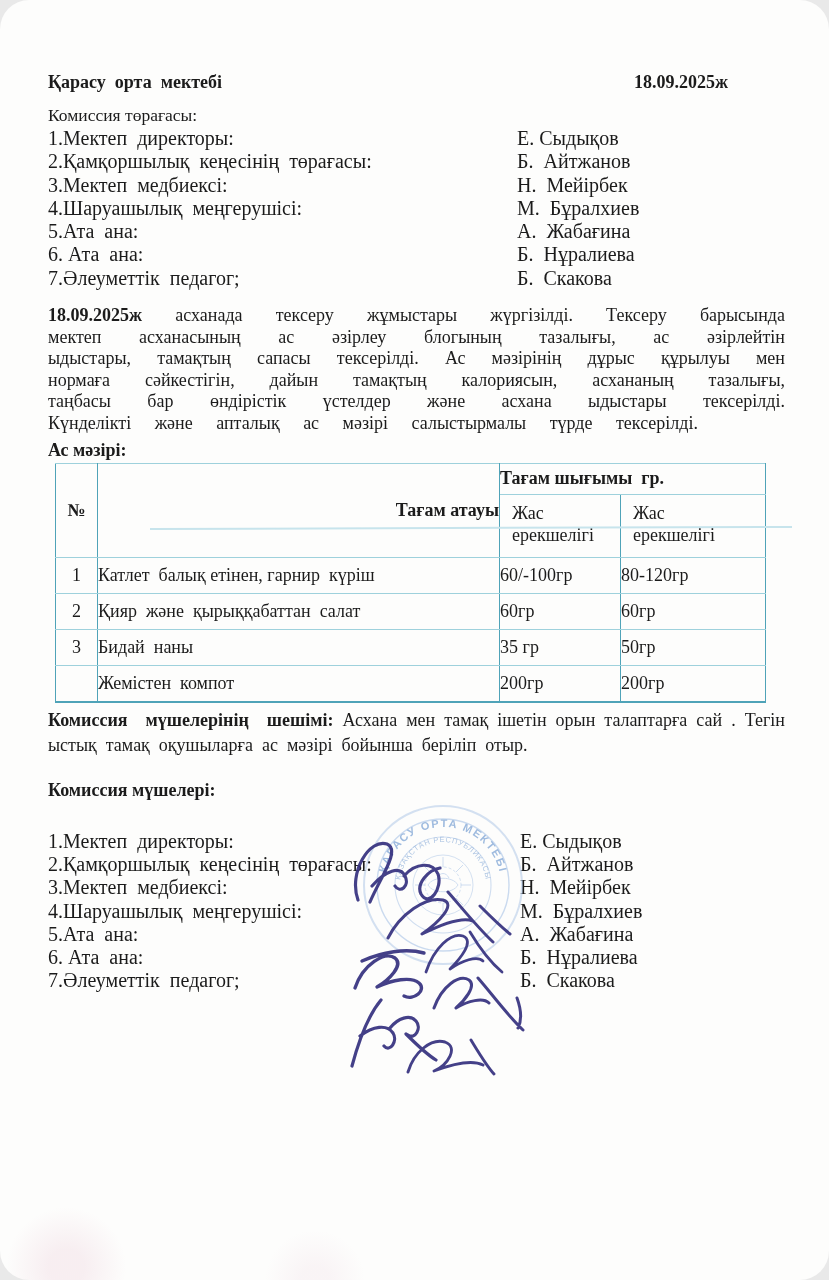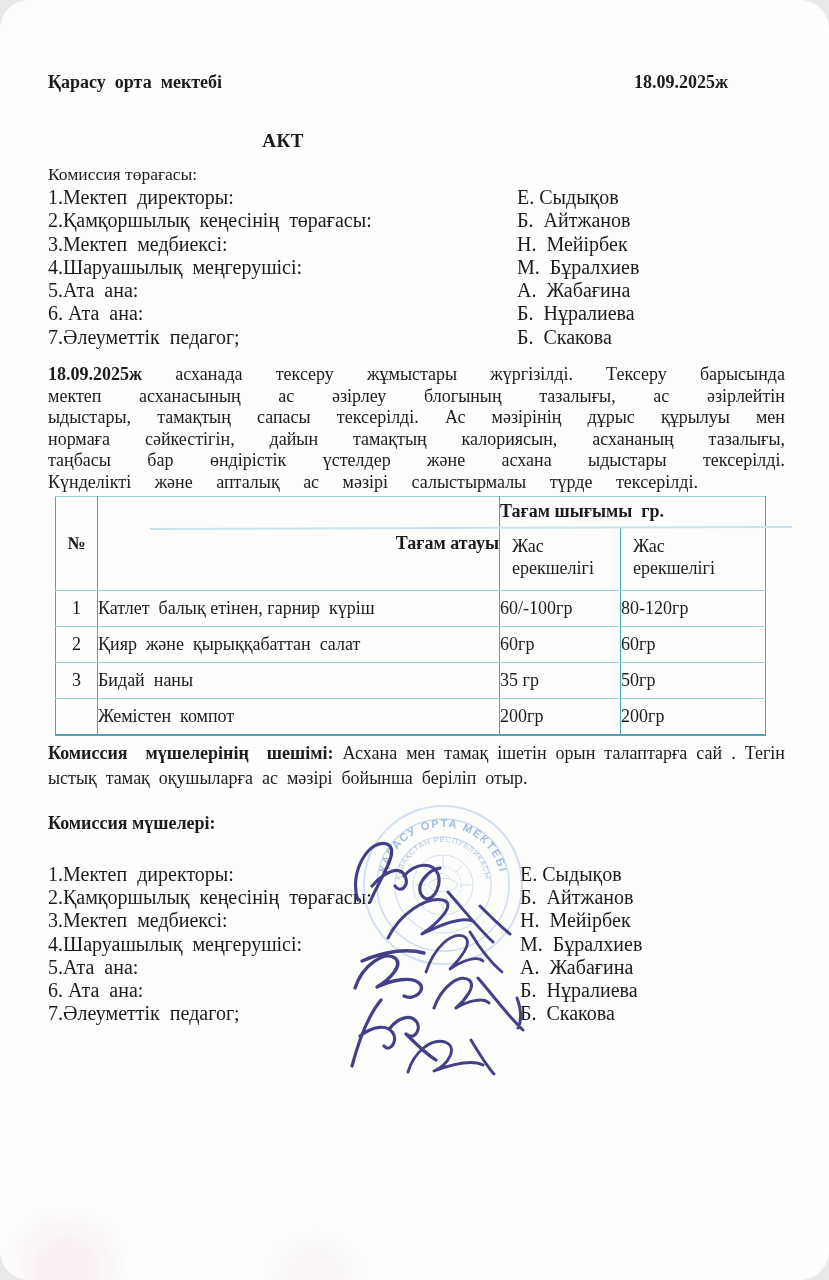--- a/index.html
+++ b/index.html
@@ -94,21 +94,20 @@
 <body>
 
 <div class="page">
   <div class="content">
 
     <div class="doc-header">
       <span class="school-name">Қарасу  орта  мектебі</span>
       <span class="doc-date">18.09.2025ж</span>
     </div>
 
-    <div class="doc-title">АКТ</div>
 
     <div class="chair-line">Комиссия төрағасы:</div>
 
     <div class="mlist">
       <div class="mrow">
         <span class="ml">1.Мектеп  директоры:</span>
         <span class="mn">Е. Сыдықов</span>
       </div>
       <div class="mrow">
         <span class="ml">2.Қамқоршылық  кеңесінің  төрағасы:</span>
@@ -131,20 +130,21 @@
         <span class="mn">Б.  Нұралиева</span>
       </div>
       <div class="mrow">
         <span class="ml">7.Әлеуметтік  педагог;</span>
         <span class="mn">Б.  Скакова</span>
       </div>
     </div>
 
     <p class="body-par"><b>18.09.2025ж</b><span> асханада тексеру жұмыстары жүргізілді. Тексеру барысында мектеп асханасының ас әзірлеу блогының тазалығы, ас әзірлейтін ыдыстары, тамақтың сапасы тексерілді. Ас мәзірінің дұрыс құрылуы мен нормаға сәйкестігін, дайын тамақтың калориясын, асхананың тазалығы, таңбасы бар өндірістік үстелдер және асхана ыдыстары тексерілді. Күнделікті және апталық ас мәзірі салыстырмалы түрде тексерілді.</span></p>
 
+    <div class="menu-heading">Ас мәзірі:</div>
 
     <table class="menu">
       <colgroup>
           <col class="c-no">
           <col class="c-dish">
           <col class="c-v1">
           <col class="c-v2">
         </colgroup>
       <thead>
         <tr class="h1">

